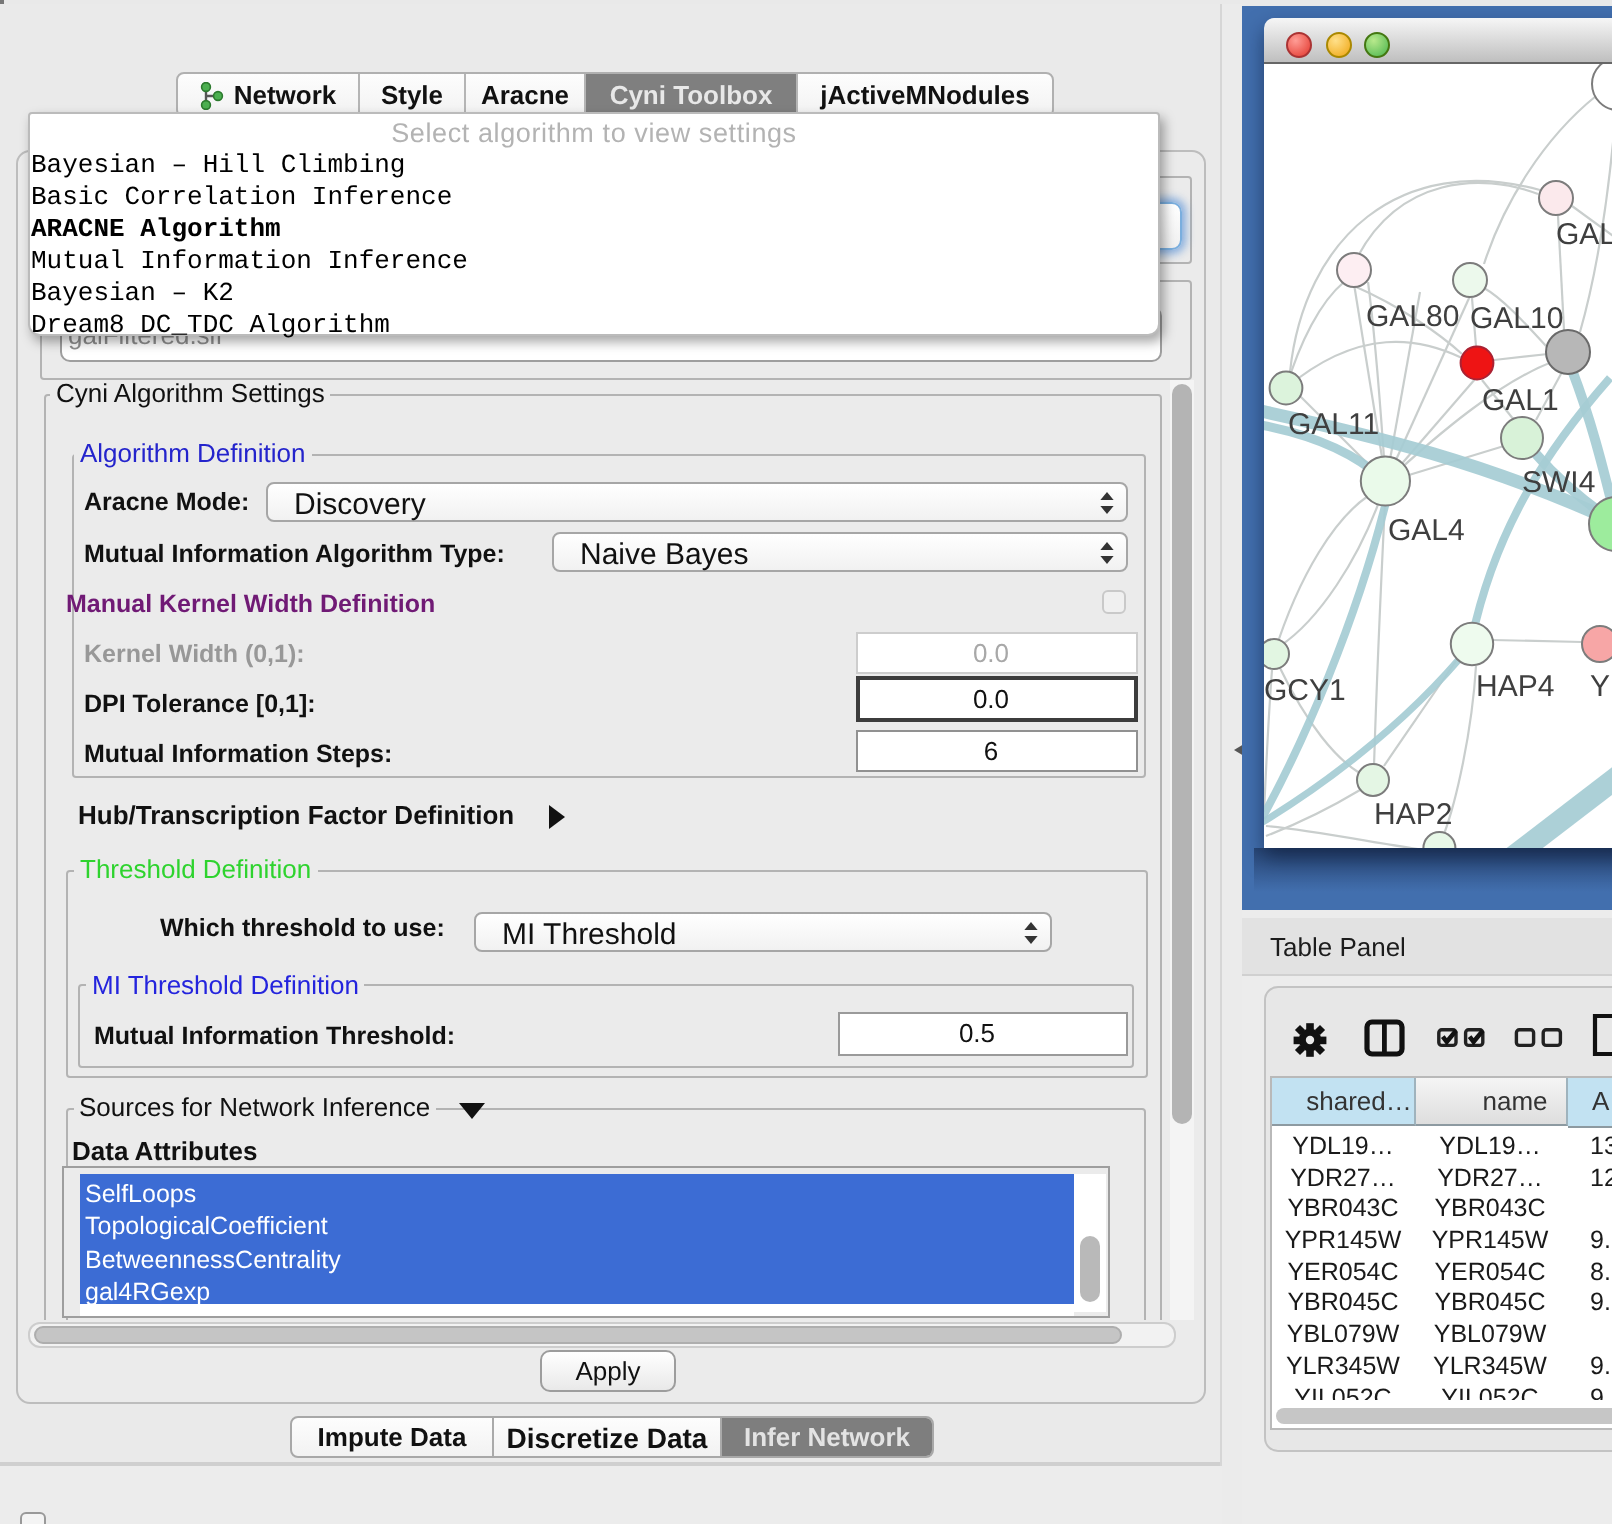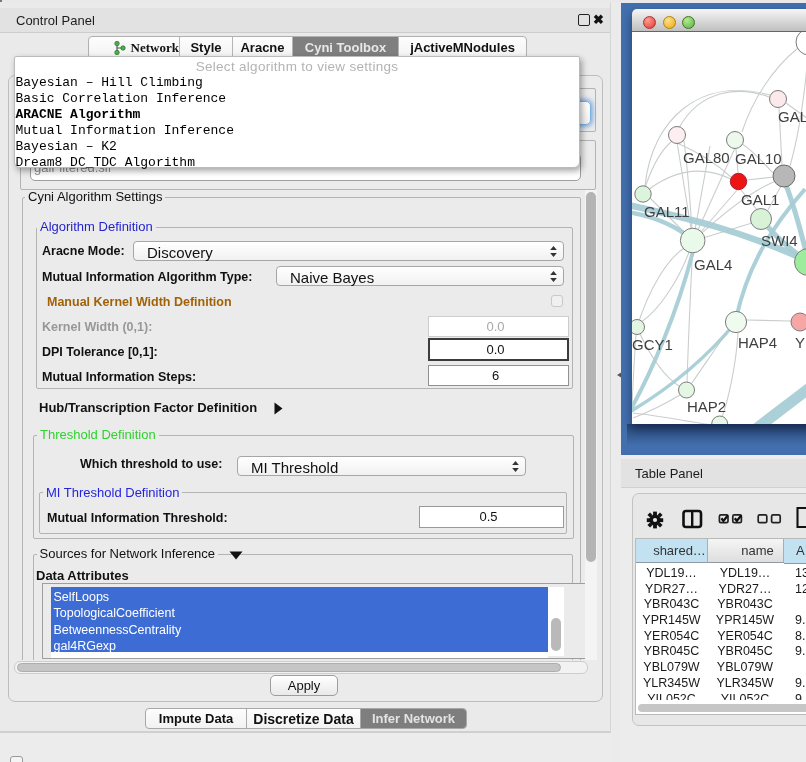--- a/index.html
+++ b/index.html
@@ -16,28 +16,23 @@
 </style>
 </head>
 <body>
 <div id="stage">
 
   <div class="abs" style="left:0;top:0;width:806px;height:3px;background:#e9e9e9;"></div>
   <div class="abs" style="left:0;top:0;width:2px;height:6px;background:#777;"></div>
 
   <div class="abs" style="left:0;top:2px;width:610px;height:731px;background:#eaeaea;border-right:1px solid #d6d6d6;">
 
-    <div class="abs" style="left:0;top:6px;width:610px;height:24px;background:#e2e2e2;border-bottom:1px solid #cccccc;">
-      <div class="abs" style="left:16px;top:5px;font-size:13px;color:#1c1c1c;">Control Panel</div>
-      <div class="abs" style="left:578px;top:6px;width:10px;height:10px;border:1.5px solid #222;border-radius:2px;"></div>
-      <div class="abs" style="left:593px;top:4px;font-size:13px;font-weight:bold;color:#111;">✖</div>
-    </div>
 
     <div class="abs" style="left:88px;top:34px;width:437px;height:21px;border:1px solid #b0b0b0;border-radius:4px;background:linear-gradient(#fdfdfd,#f2f2f2);display:flex;overflow:hidden;white-space:nowrap;">
-      <div style="width:90px;display:flex;align-items:center;justify-content:flex-end;border-right:1px solid #b5b5b5;font-size:13px;font-weight:bold;color:#111;font-family:Liberation Serif, serif;">
+      <div style="width:90px;display:flex;align-items:center;justify-content:center;border-right:1px solid #b5b5b5;font-size:13px;font-weight:bold;color:#111;">
         <svg width="13" height="14" viewBox="0 0 13 14" style="margin-right:4px;">
           <line x1="3" y1="3" x2="3" y2="11" stroke="#555" stroke-width="1.2"></line>
           <line x1="3" y1="7" x2="8" y2="7" stroke="#555" stroke-width="1.2"></line>
           <circle cx="3" cy="2.5" r="2.2" fill="#4caf50" stroke="#2c7a2e" stroke-width="0.8"></circle>
           <circle cx="9" cy="7" r="2.2" fill="#4caf50" stroke="#2c7a2e" stroke-width="0.8"></circle>
           <circle cx="3" cy="11.5" r="2.2" fill="#4caf50" stroke="#2c7a2e" stroke-width="0.8"></circle>
         </svg>Network</div>
       <div style="width:52px;display:flex;align-items:center;justify-content:center;border-right:1px solid #b5b5b5;font-size:13px;font-weight:bold;color:#111;">Style</div>
       <div style="width:59px;display:flex;align-items:center;justify-content:center;border-right:1px solid #b5b5b5;font-size:13px;font-weight:bold;color:#111;">Aracne</div>
       <div style="width:105px;display:flex;align-items:center;justify-content:center;border-right:1px solid #b5b5b5;font-size:13px;font-weight:bold;background:#7f7f7f;color:#e8e8e8;">Cyni Toolbox</div>
@@ -77,21 +72,21 @@
       <div class="combo" style="left:267px;top:77px;width:286px;height:18px;">
         <div style="position:absolute;left:13px;top:2px;">Naive Bayes</div>
         <div class="arr" style="right:5px;">
             <svg width="9" height="13" viewBox="0 0 9 13">
               <path d="M4.5 1 L7.8 5 L1.2 5 Z" fill="#333"></path>
               <path d="M4.5 12 L7.8 8 L1.2 8 Z" fill="#333"></path>
             </svg>
           </div>
       </div>
 
-      <div class="lbl abs" style="left:38px;top:106px;color:#a16207;">Manual Kernel Width Definition</div>
+      <div class="lbl abs" style="left:24px;top:106px;color:#701a75;">Manual Kernel Width Definition</div>
       <div class="abs" style="left:542px;top:106px;width:10px;height:10px;border:1px solid #c9c9c9;border-radius:3px;background:#f0f0f0;"></div>
 
       <div class="lbl abs" style="left:33px;top:131px;color:#989898;">Kernel Width (0,1):</div>
       <div class="field" style="left:419px;top:127px;width:133px;height:17px;border:1px solid #cdcdcd;color:#a8a8a8;padding:2px 6px 0 0;">0.0</div>
 
       <div class="lbl abs" style="left:33px;top:156px;">DPI Tolerance [0,1]:</div>
       <div class="field" style="left:419px;top:149px;width:131px;height:17px;border:2px solid #3c3c3c;color:#111;padding:2px 6px 0 0;">0.0</div>
 
       <div class="lbl abs" style="left:33px;top:181px;">Mutual Information Steps:</div>
       <div class="field" style="left:419px;top:176px;width:133px;height:17px;border:1px solid #919191;color:#111;padding:2px 6px 0 0;">6</div>
@@ -120,21 +115,21 @@
       <div class="lbl abs" style="left:38px;top:322px;">Mutual Information Threshold:</div>
       <div class="field" style="left:410px;top:317px;width:137px;height:18px;border:1px solid #9a9a9a;color:#111;padding:2px 6px 0 0;">0.5</div>
 
       <div class="abs" style="left:24px;top:365px;width:538px;height:120px;border:1px solid #b3b3b3;border-radius:2px;"></div>
       <div class="grplbl" style="left:27.5px;top:358px;color:#111;">Sources for Network Inference</div>
       <svg class="abs" style="left:220px;top:362px;" width="14" height="9" viewBox="0 0 14 9">
           <path d="M0.5 0.5 L13.5 0.5 L7 8.5 Z" fill="#111"></path>
         </svg>
       <div class="lbl abs" style="left:27px;top:379px;font-size:13px;">Data Attributes</div>
 
-      <div class="abs" style="left:33px;top:394px;width:522px;height:74px;background:#ebebeb;border:1px solid #9e9e9e;padding-left:20px;">
+      <div class="abs" style="left:22px;top:394px;width:522px;height:74px;background:#ebebeb;border:1px solid #9e9e9e;">
         <div style="position:absolute;left:8.2px;top:3.4px;width:496.5px;height:64.8px;background:#3c6cd4;"></div>
         <div style="position:absolute;left:10.5px;top:5.2px;color:#fff;font-size:12.5px;line-height:16.2px;">SelfLoops<br>TopologicalCoefficient<br>BetweennessCentrality<br>gal4RGexp</div>
         <div style="position:absolute;left:8.2px;top:68.2px;width:496.5px;height:6px;background:#ffffff;"></div>
         <div style="position:absolute;left:504.7px;top:3.4px;width:16px;height:69px;background:#ffffff;"></div>
         <div style="position:absolute;left:508px;top:34px;width:9.5px;height:33px;background:#b9b9b9;border-radius:5px;"></div>
       </div>
     </div>
 
     <div class="abs" style="left:14px;top:659px;width:572px;height:11px;background:#f2f2f2;border:1px solid #cdcdcd;border-radius:6px;">
       <div class="abs" style="left:2px;top:1px;width:542px;height:7px;background:#c5c5c5;border:1px solid #aeaeae;border-radius:5px;"></div>

